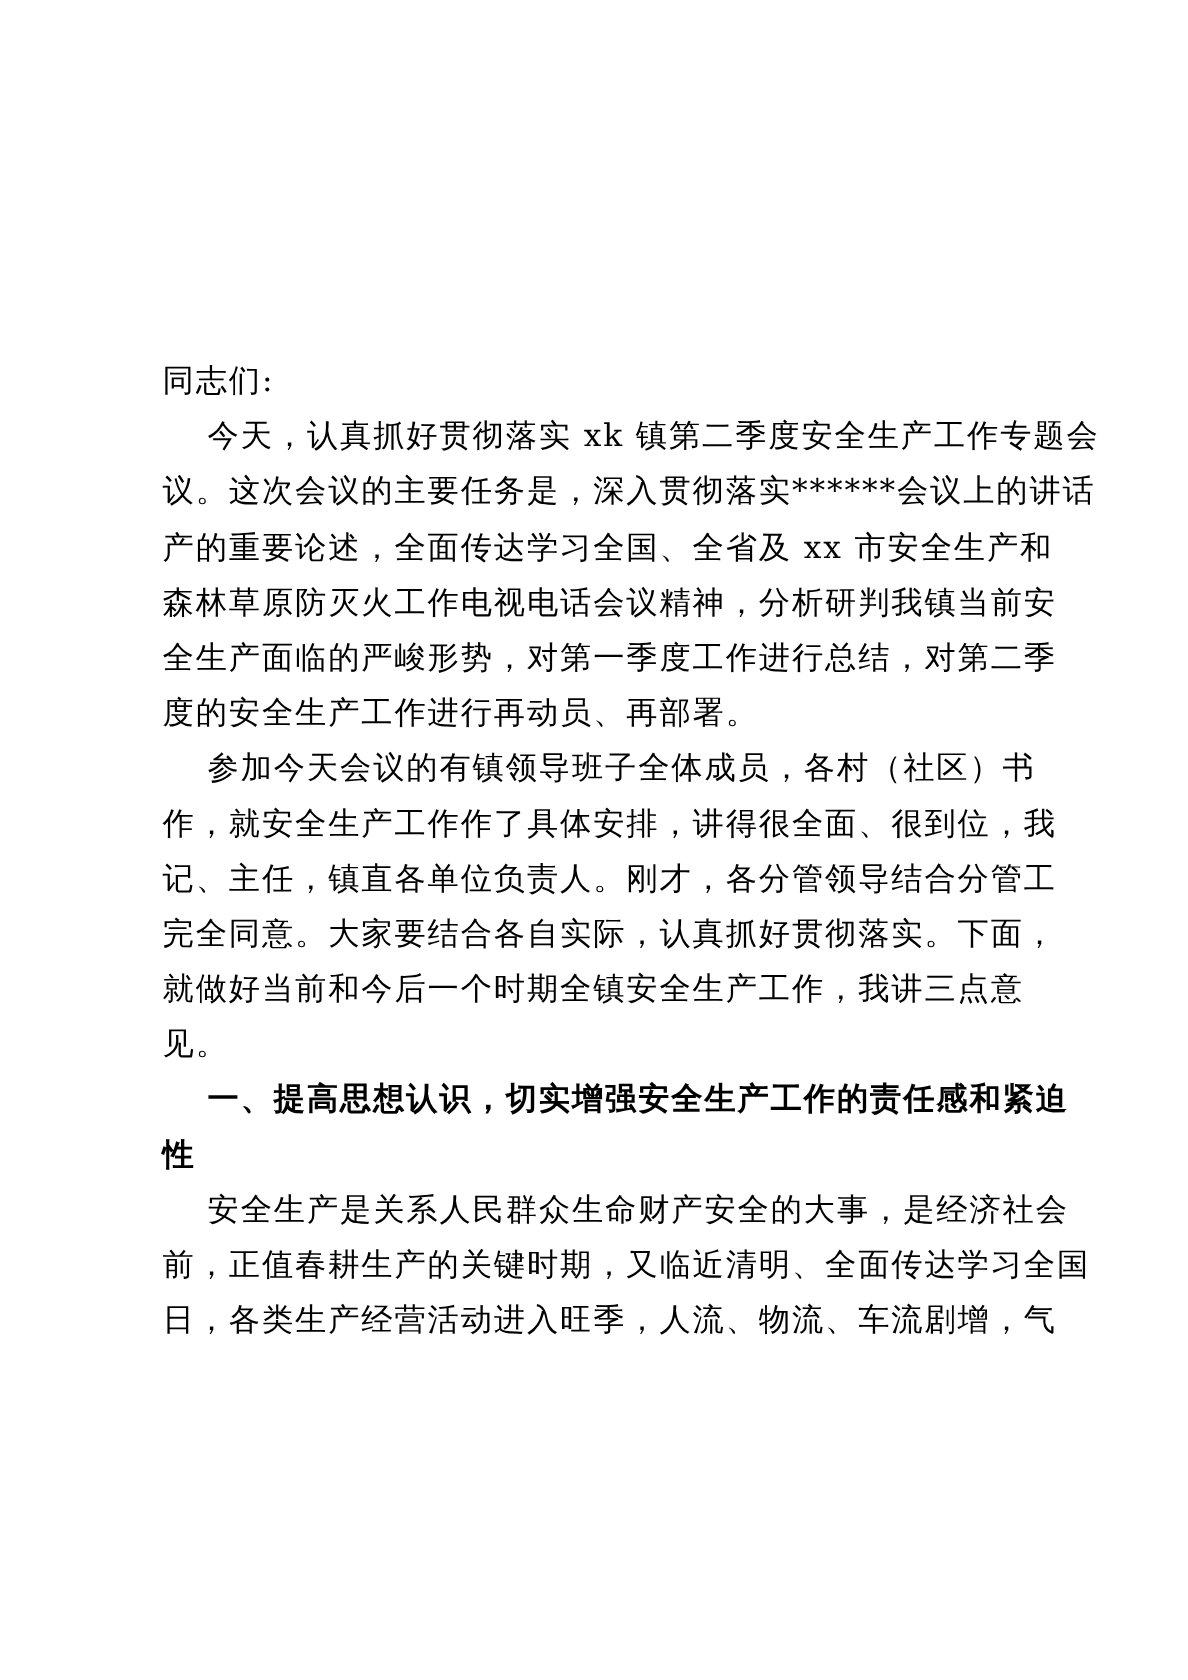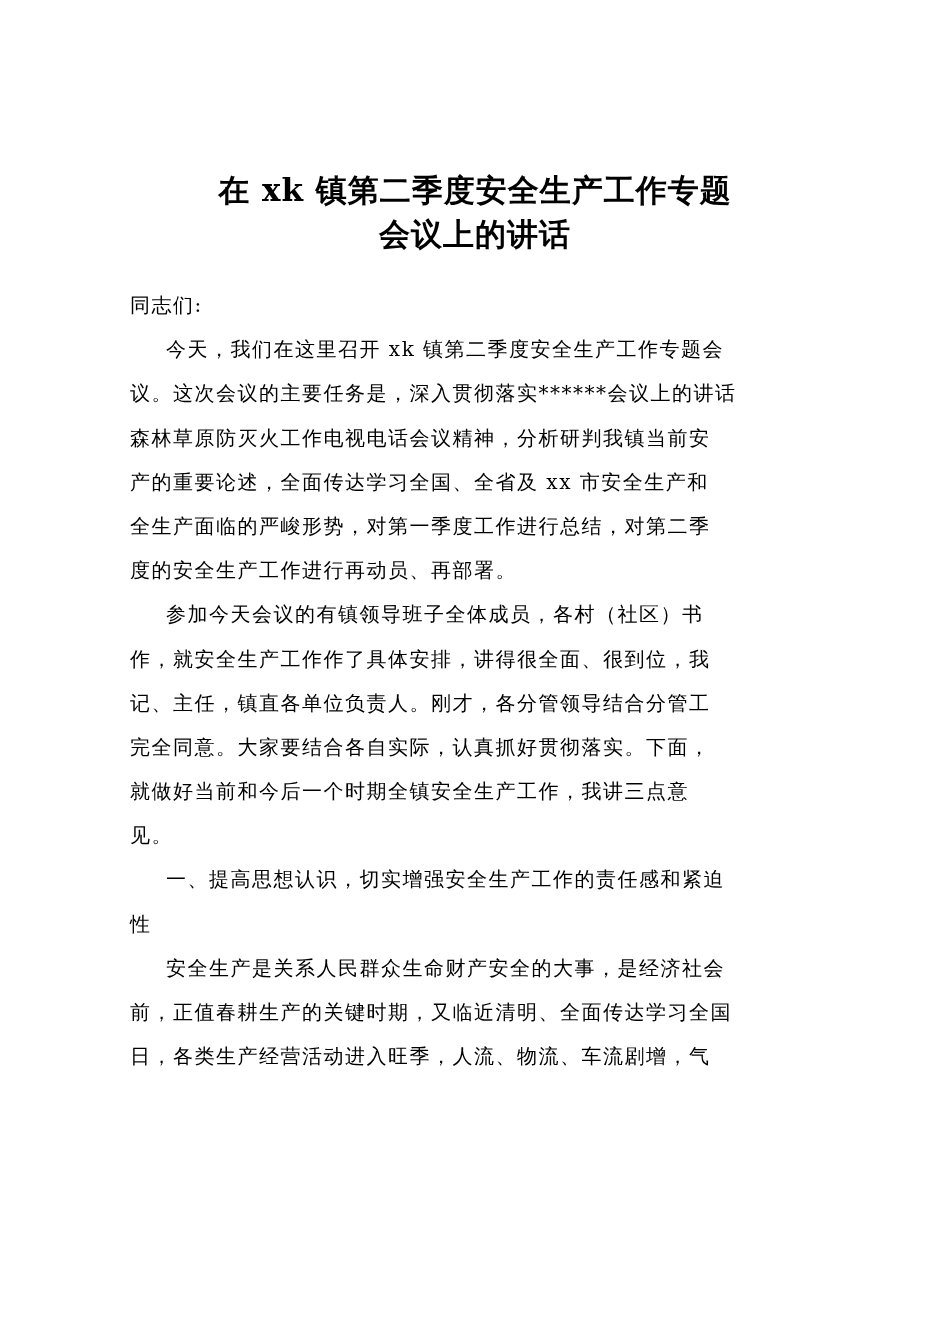--- a/index.html
+++ b/index.html
@@ -37,51 +37,47 @@
       letter-spacing: 1px;
       white-space: nowrap;
     }
     .body-block {
       position: absolute;
       left: 130px;
       top: 283px;
       width: 710px;
     }
     .line {
-      font-size: 20px;
+      font-size: 25px;
       line-height: 44.2px;
       height: 44.2px;
       white-space: nowrap;
       letter-spacing: 1.5px;
     }
     .indent {
       padding-left: 36px;
     }
     .heading {
-      font-weight: normal;
+      font-weight: bold;
     }
   </style>
 </head>
 <body>
 
 <div class="page">
 
-  <div class="title-block">
-    <div class="title-line">在 xk 镇第二季度安全生产工作专题</div>
-    <div class="title-line">会议上的讲话</div>
-  </div>
 
   <div class="body-block">
     <div class="line">同志们:</div>
 
     <div>
-      <div class="line indent">今天，我们在这里召开 xk 镇第二季度安全生产工作专题会</div>
+      <div class="line indent">今天，认真抓好贯彻落实 xk 镇第二季度安全生产工作专题会</div>
       <div class="line">议。这次会议的主要任务是，深入贯彻落实******会议上的讲话</div>
+      <div class="line">产的重要论述，全面传达学习全国、全省及 xx 市安全生产和</div>
       <div class="line">森林草原防灭火工作电视电话会议精神，分析研判我镇当前安</div>
-      <div class="line">产的重要论述，全面传达学习全国、全省及 xx 市安全生产和</div>
       <div class="line">全生产面临的严峻形势，对第一季度工作进行总结，对第二季</div>
       <div class="line">度的安全生产工作进行再动员、再部署。</div>
     </div>
 
     <div>
       <div class="line indent">参加今天会议的有镇领导班子全体成员，各村（社区）书</div>
       <div class="line">作，就安全生产工作作了具体安排，讲得很全面、很到位，我</div>
       <div class="line">记、主任，镇直各单位负责人。刚才，各分管领导结合分管工</div>
       <div class="line">完全同意。大家要结合各自实际，认真抓好贯彻落实。下面，</div>
       <div class="line">就做好当前和今后一个时期全镇安全生产工作，我讲三点意</div>

